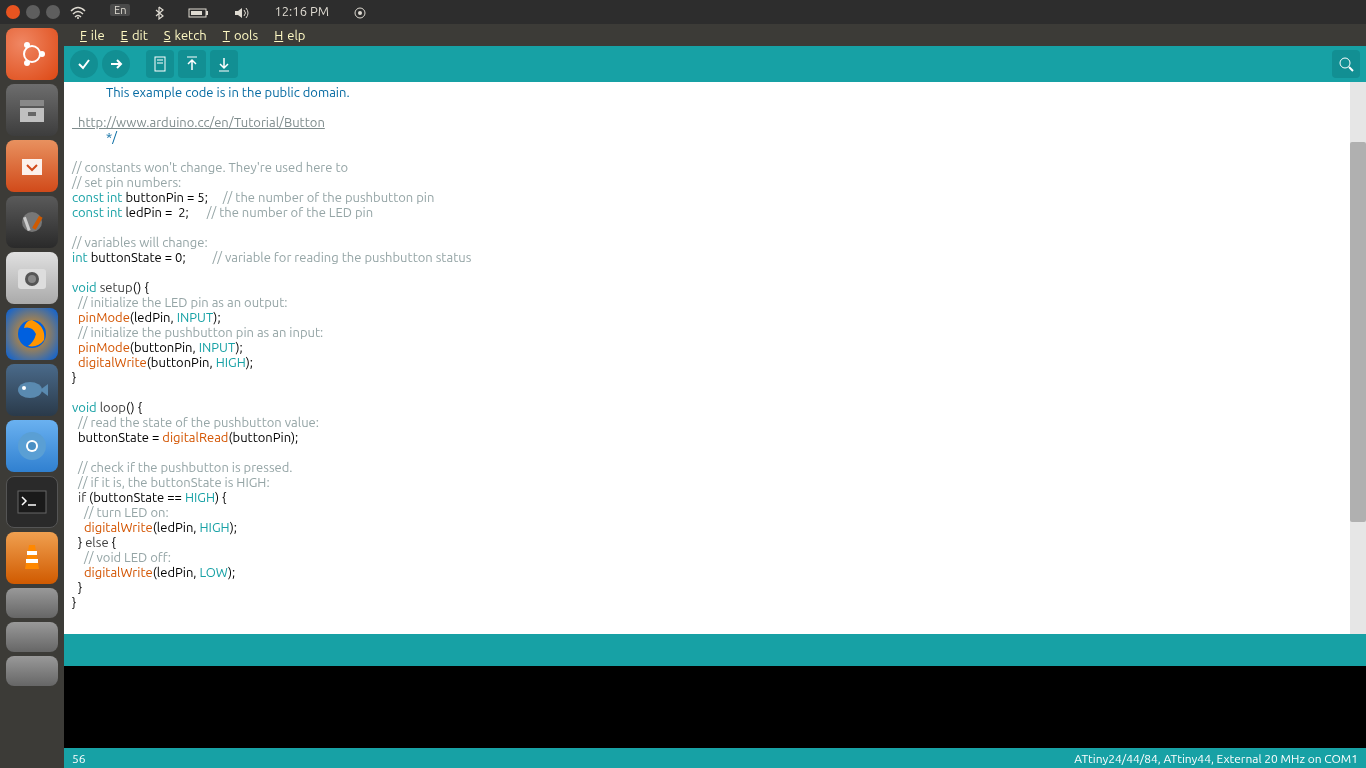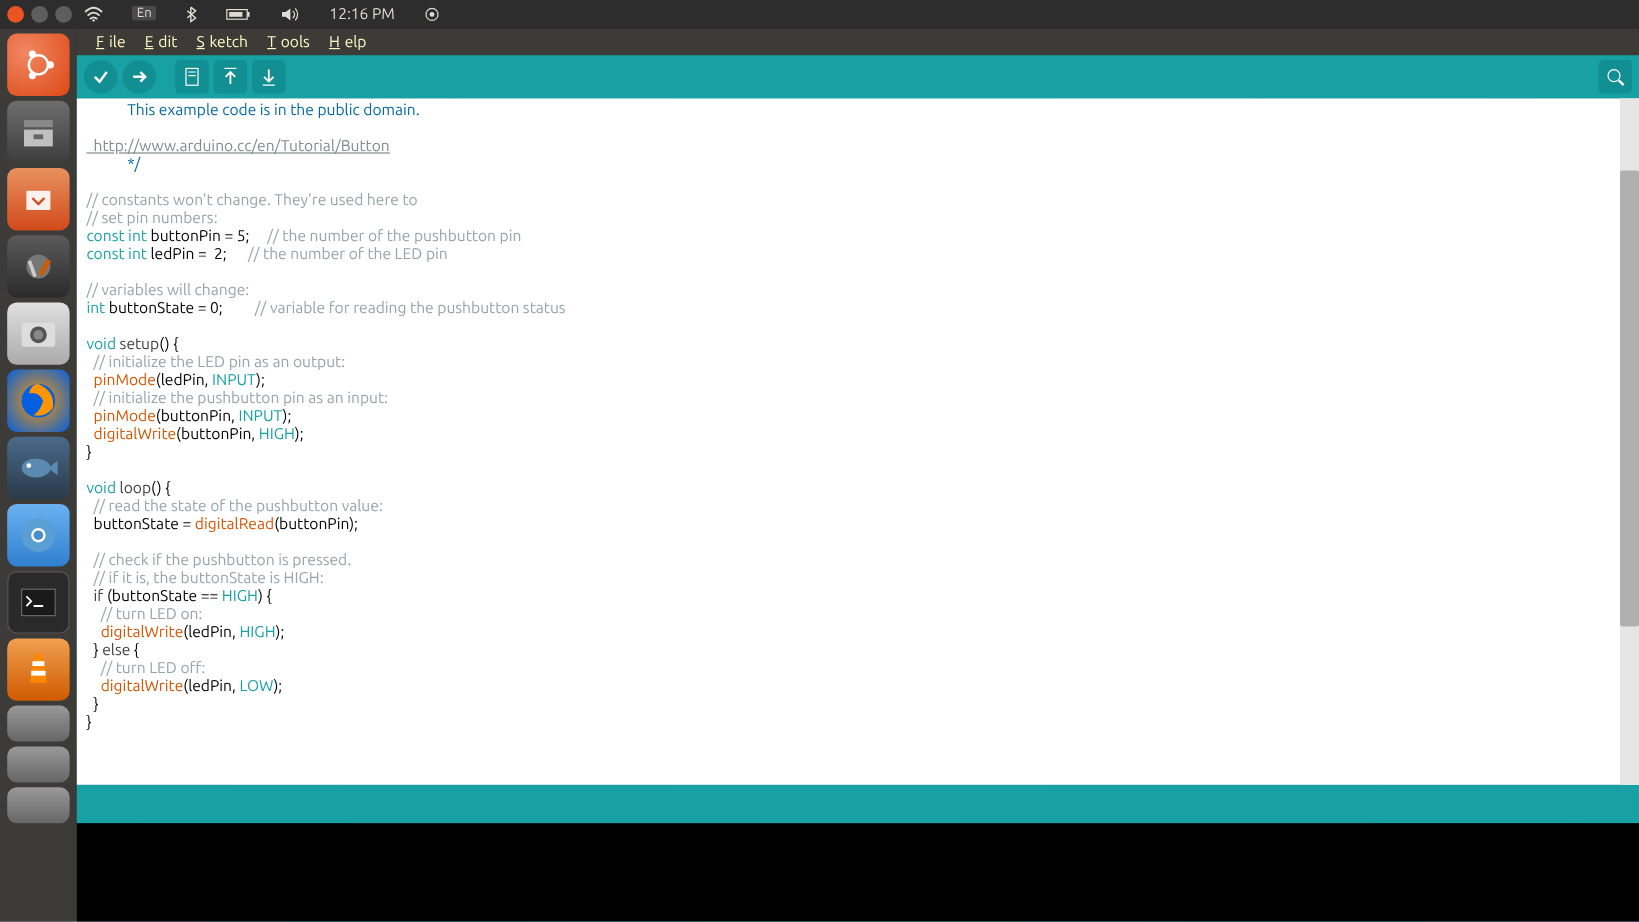--- a/index.html
+++ b/index.html
@@ -261,25 +261,29 @@
 <span class="type">void</span><span> </span><span class="kw">loop</span><span>() {</span>
 <span class="comment">  // read the state of the pushbutton value:</span>
 <span>  buttonState = </span><span class="func">digitalRead</span><span>(buttonPin);</span>
 <span></span>
 <span class="comment">  // check if the pushbutton is pressed.</span>
 <span class="comment">  // if it is, the buttonState is HIGH:</span>
 <span>  </span><span class="kw">if</span><span> (buttonState == </span><span class="const">HIGH</span><span>) {</span>
 <span class="comment">    // turn LED on:</span>
 <span>    </span><span class="func">digitalWrite</span><span>(ledPin, </span><span class="const">HIGH</span><span>);</span>
 <span>  } </span><span class="kw">else</span><span> {</span>
-<span class="comment">    // turn LED off:</span>
+<span class="comment">    // void LED off:</span>
 <span>    </span><span class="func">digitalWrite</span><span>(ledPin, </span><span class="const">LOW</span><span>);</span>
 <span>  }</span>
 <span>}</span></div>
     <div class="scroll">
       <div class="scroll-thumb" style="top:60px;height:380px"></div>
     </div>
   </div>
 
   <div class="console-sep"></div>
   <div class="status-green"></div>
   <div class="console"></div>
+  <div class="status-bar">
+    <span class="status-left">56</span>
+    <span>ATtiny24/44/84, ATtiny44, External 20 MHz on COM1</span>
+  </div>
 </div>
 
 </body></html>

